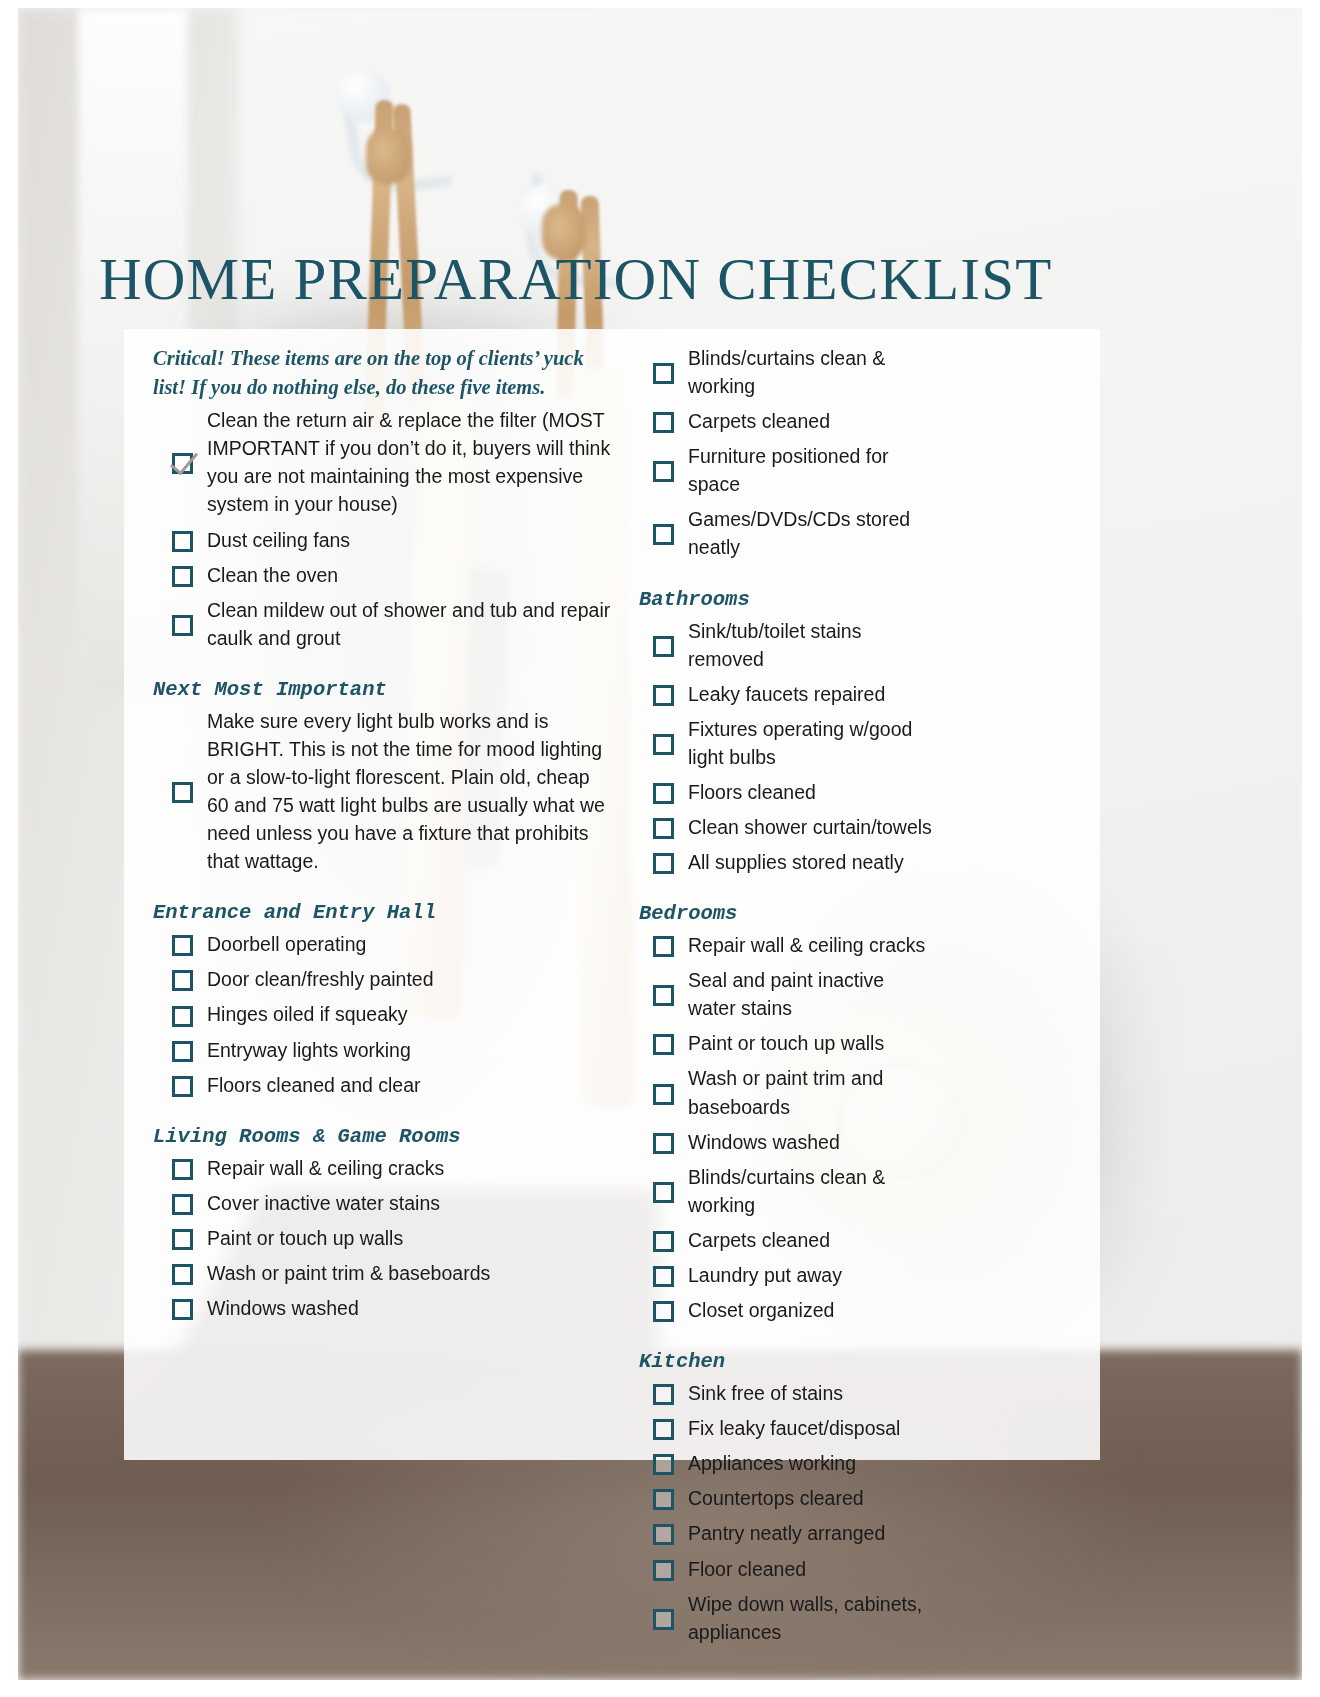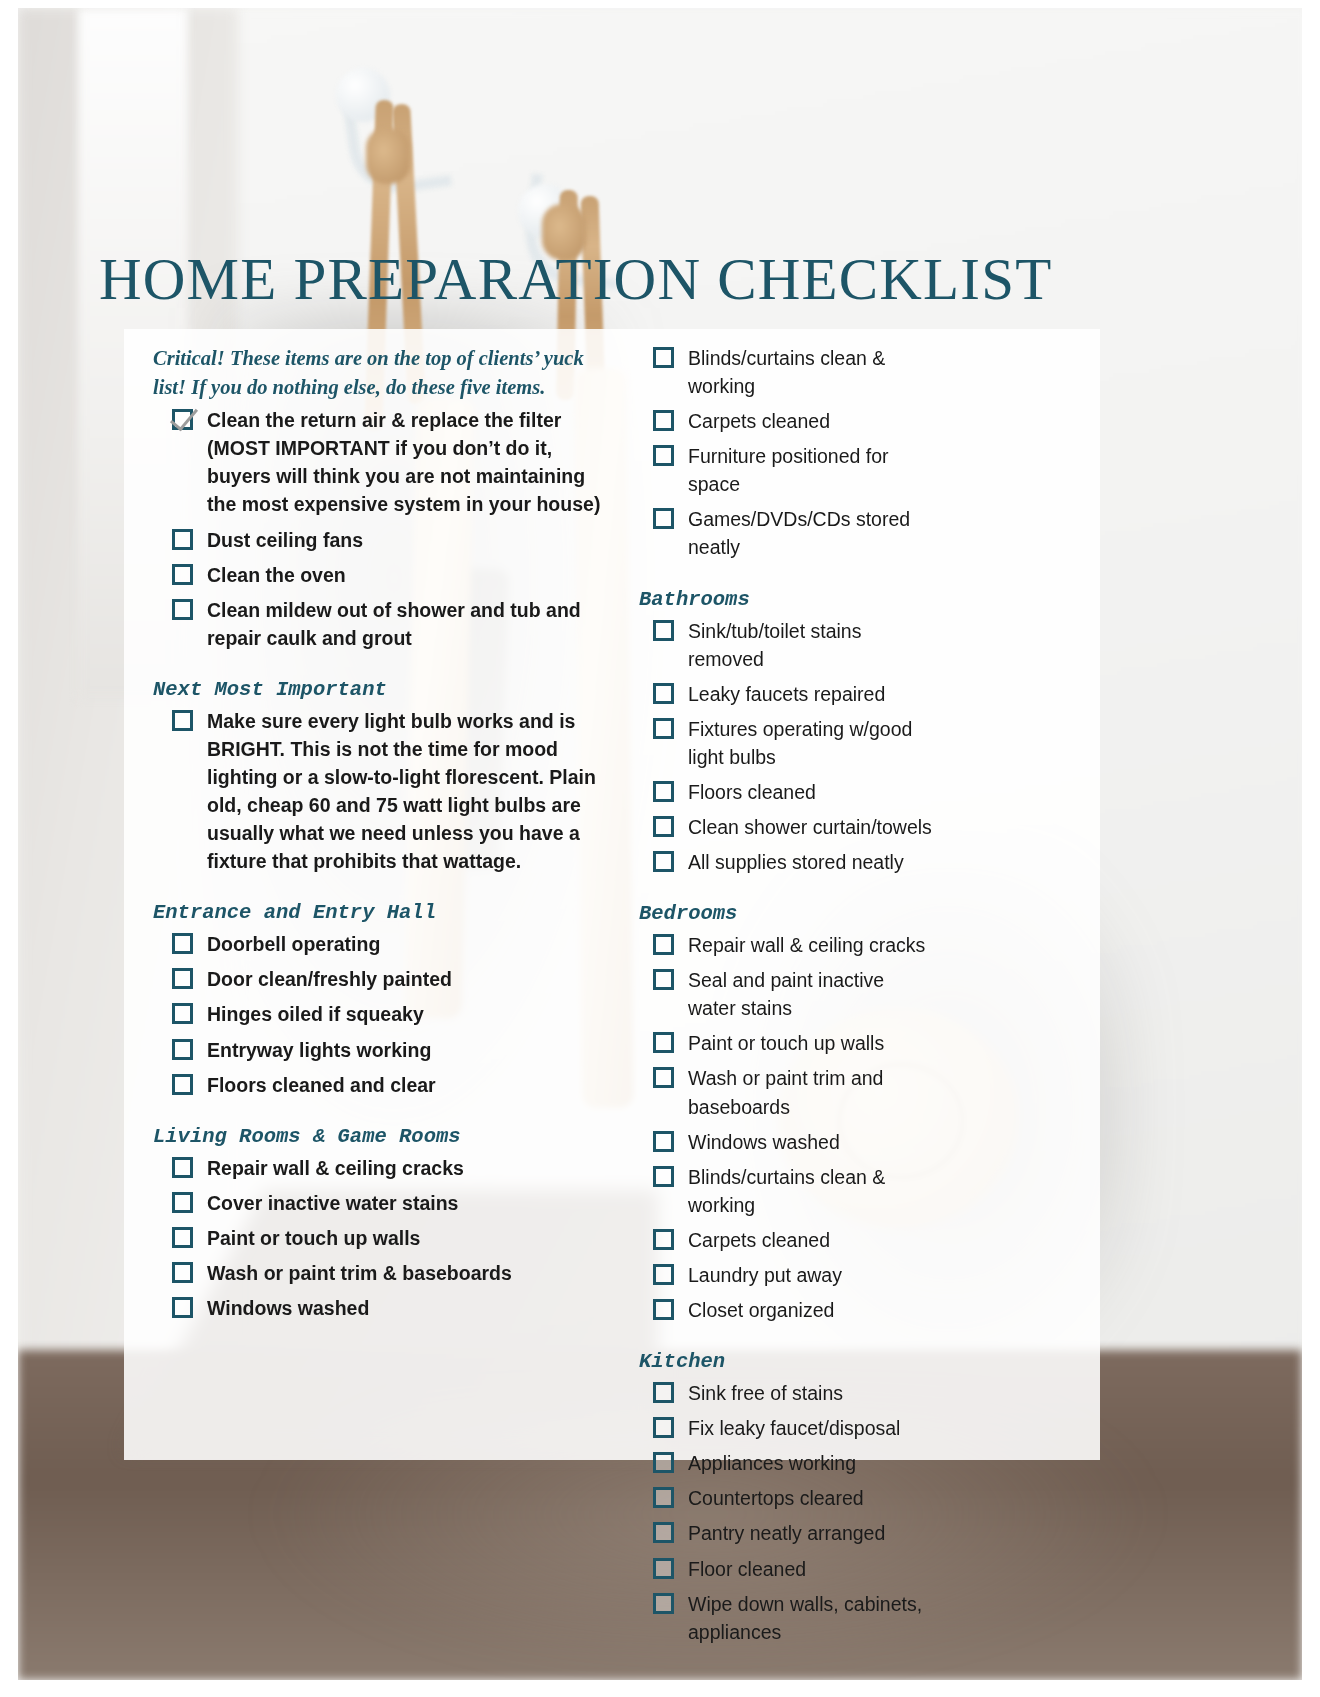--- a/index.html
+++ b/index.html
@@ -201,21 +201,21 @@
     font-family: Liberation Mono, monospace;
     font-weight: bold;
     font-style: italic;
     font-size: 20.5px;
     color: #1d5567;
     margin: 26px 0 6px 0;
   }
 
   .item {
     display: flex;
-    align-items: flex-start;
+    align-items: center;
     margin: 0 0 7px 0;
   }
   .col-left .item { padding-left: 19px; }
   .col-right .item { padding-left: 14px; }
 
   .box {
     flex: 0 0 auto;
     width: 21px;
     height: 21px;
     box-sizing: border-box;
@@ -237,21 +237,21 @@
     transform: rotate(40deg);
   }
 
   .label {
     font-family: "Liberation Sans", sans-serif;
     font-size: 19.5px;
     line-height: 1.44;
     color: #1a1a1a;
     margin-left: 14px;
   }
-  .col-left .label { max-width: 420px; font-weight: bold; }
+  .col-left .label { max-width: 420px; }
   .col-right .label { max-width: 420px; }
 </style>
 </head>
 <body>
 
 <div id="page">
 
   <div class="photo">
     <div class="photo-layer wall-main"></div>
     <div class="photo-layer wall-left"></div>

